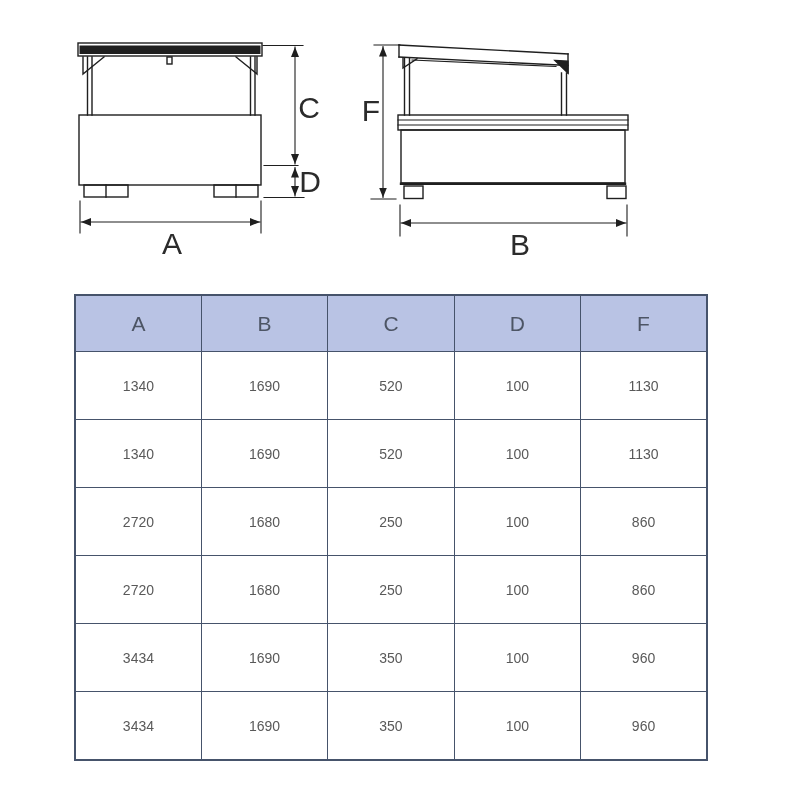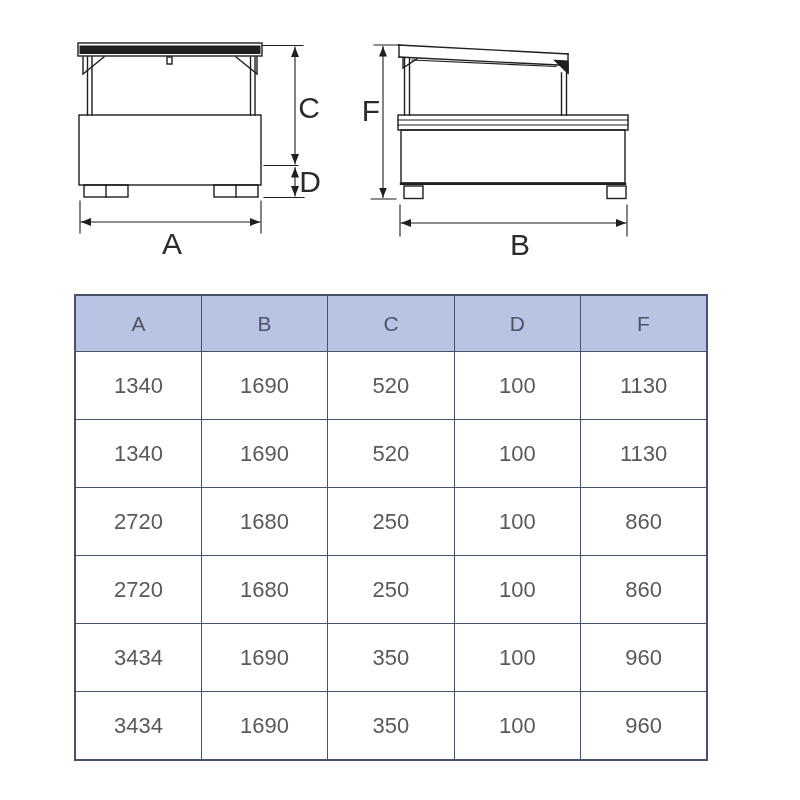--- a/index.html
+++ b/index.html
@@ -44,21 +44,21 @@
   }
   table.spec-table th {
     background:var(--tbl-header-bg);
     color:var(--tbl-header-text);
     font-size:21px;
     font-weight:400;
     height:55px;
   }
   table.spec-table td {
     color:var(--tbl-cell-text);
-    font-size:22px;
+    font-size:14px;
     height:67px;
   }
 </style>
 </head>
 <body>
 
 <div class="canvas">
 
   <svg class="drawings" width="800" height="280" viewBox="0 0 800 280" fill="none" stroke="#1f1f1f" stroke-width="1.4" stroke-linecap="square">
     <defs>

